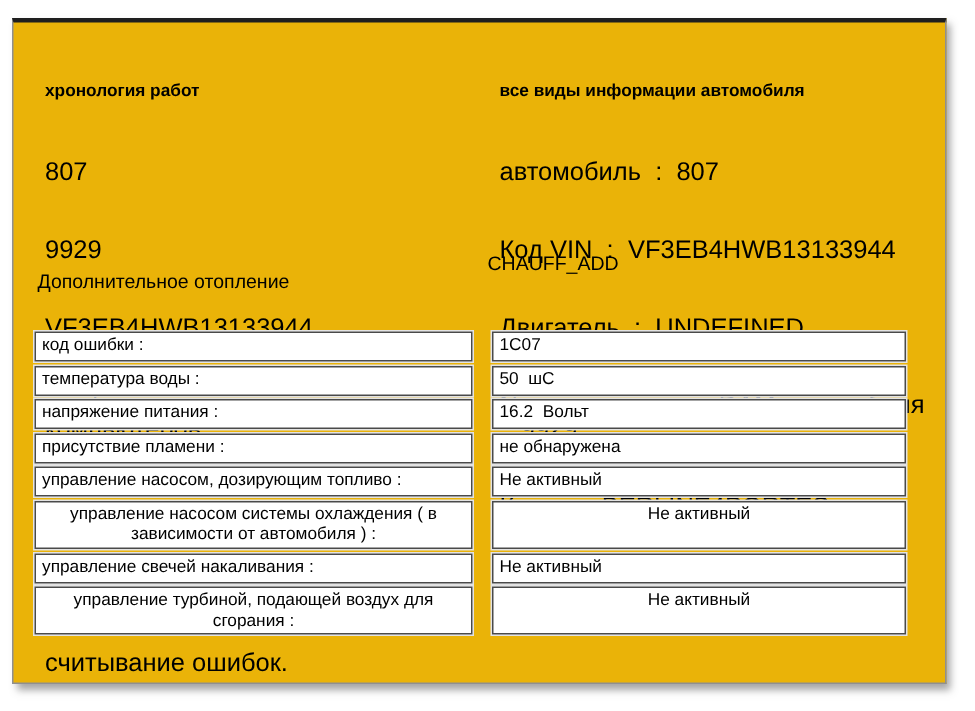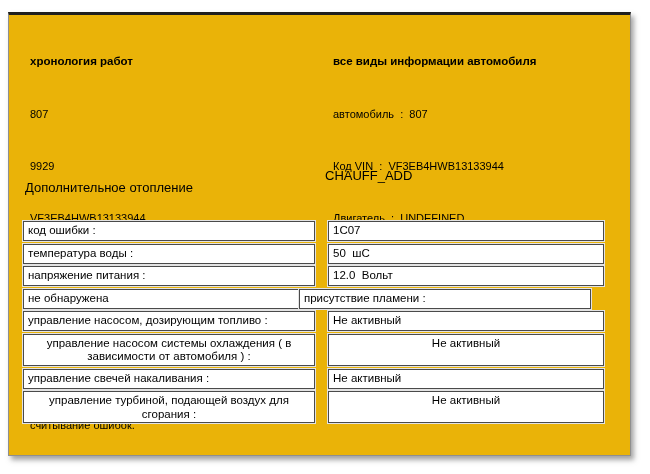--- a/index.html
+++ b/index.html
@@ -14,21 +14,21 @@
     background:#eab308;
     border:1px solid #8f8f8f;
     border-top:3px solid #1f1f1f;
     box-shadow:3px 4px 5px rgba(90,90,90,0.55);
     box-sizing:border-box;
   }
   .col{position:absolute;top:3px;white-space:pre-wrap;}
   .col-left{left:21px;width:290px;}
   .col-right{left:324px;width:292px;}
   .col-title{font-weight:bold;font-size:11.5px;line-height:15px;margin-bottom:2px;}
-  .col-line{font-size:11px;line-height:15.8px;}
+  .col-line{font-size:17px;line-height:15.8px;}
   .func-line{position:absolute;top:153px;left:16px;width:600px;font-size:13px;}
   .func-label{position:absolute;left:0;top:12px;white-space:pre;}
   .func-code{position:absolute;left:300px;top:0;white-space:pre;text-align:right;}
   .fault-block{
     position:absolute;top:174px;left:16px;width:480px;
     font-weight:bold;font-size:13px;line-height:15.5px;white-space:pre-wrap;
   }
   .params{position:absolute;top:206px;left:14px;width:600px;}
   .prow{display:flex;align-items:stretch;margin-bottom:2.6px;}
   .pbox{
@@ -86,25 +86,25 @@
     <div class="prow">
       <div class="pbox pbox-label">код ошибки :</div>
       <div class="pbox pbox-value">1C07</div>
     </div>
     <div class="prow">
       <div class="pbox pbox-label">температура воды :</div>
       <div class="pbox pbox-value">50  шС</div>
     </div>
     <div class="prow">
       <div class="pbox pbox-label">напряжение питания :</div>
-      <div class="pbox pbox-value">12.0  Вольт</div>
+      <div class="pbox pbox-value">16.2  Вольт</div>
     </div>
     <div class="prow">
+      <div class="pbox pbox-label">присутствие пламени :</div>
       <div class="pbox pbox-value">не обнаружена</div>
-      <div class="pbox pbox-label">присутствие пламени :</div>
     </div>
     <div class="prow">
       <div class="pbox pbox-label">управление насосом, дозирующим топливо :</div>
       <div class="pbox pbox-value">Не активный</div>
     </div>
     <div class="prow tall">
       <div class="pbox pbox-label">управление насосом системы охлаждения ( в зависимости от автомобиля ) :</div>
       <div class="pbox pbox-value">Не активный</div>
     </div>
     <div class="prow">

